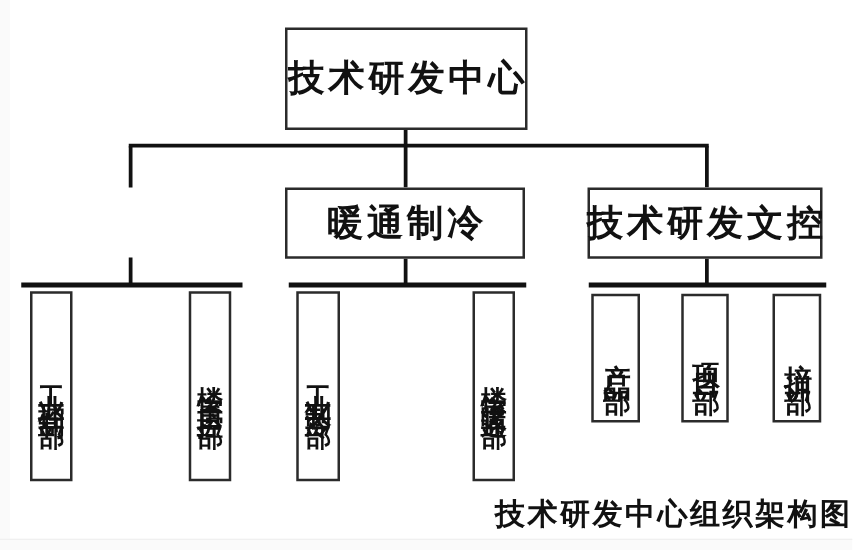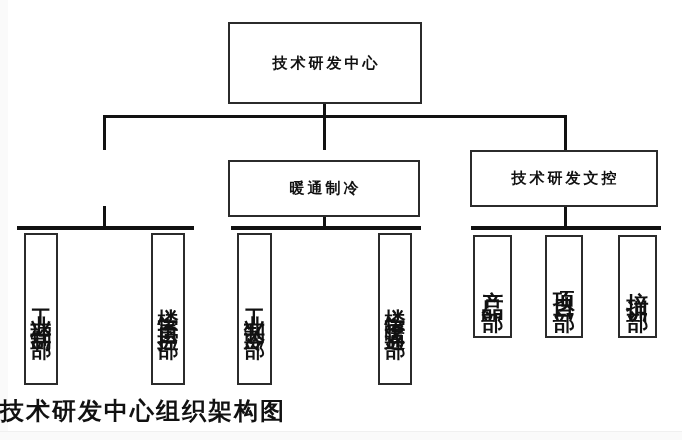--- a/index.html
+++ b/index.html
@@ -13,34 +13,34 @@
   .edge-strip{position:absolute;background:#fafafa;}
   #edge-left{left:0;top:0;width:8px;height:440px;}
   #edge-bottom{left:0;top:431px;width:682px;height:9px;border-top:1px solid #f0f0f0;}
 
   .box{
     position:absolute;box-sizing:border-box;
     border:2px solid #2b2b2b;background:#ffffff;
     display:flex;align-items:center;justify-content:center;
     font-weight:bold;color:#111111;
   }
-  .hbox{font-size:15px;letter-spacing:3px;text-indent:3px;white-space:nowrap;text-align:right;}
+  .hbox{font-size:29px;letter-spacing:3px;text-indent:3px;white-space:nowrap;text-align:right;}
   .vbox{
     writing-mode:vertical-rl;text-orientation:upright;
     font-size:21px;letter-spacing:7px;
   }
   .vbox-short{letter-spacing:9px;font-size:22px;}
 
   .line{position:absolute;background:#111111;}
 
   
   #box-root{left:228px;top:22px;width:194px;height:82px;}
   
   #box-g0{left:17px;top:150px;width:175px;height:57px;}
-  #box-g1{left:228px;top:150px;width:192px;height:57px;margin-top:10px;}
+  #box-g1{left:228px;top:150px;width:192px;height:57px;}
   #box-g2{left:470px;top:150px;width:188px;height:57px;font-family:Liberation Mono, monospace;}
   
   #box-c00{left:24px;top:233px;width:34px;height:152px;}
   #box-c01{left:151px;top:233px;width:34px;height:152px;}
   
   #box-c10{left:237px;top:233px;width:35px;height:152px;}
   #box-c11{left:378px;top:233px;width:34px;height:152px;}
   
   #box-c20{left:473px;top:235px;width:39px;height:103px;}
   #box-c21{left:545px;top:235px;width:38px;height:103px;}
@@ -54,21 +54,21 @@
   #ln-drop2{left:564px;top:117px;width:3px;height:33px;}
   #ln-stub-g0{left:103px;top:206px;width:3px;height:21px;}
   #ln-stub-g1{left:323px;top:206px;width:3px;height:21px;}
   #ln-stub-g2{left:564px;top:206px;width:3px;height:21px;}
   #ln-bar0{left:17px;top:226px;width:177px;height:4px;}
   #ln-bar1{left:231px;top:226px;width:190px;height:4px;}
   #ln-bar2{left:471px;top:226px;width:190px;height:4px;}
 
   #caption{
     position:absolute;left:0;top:395px;width:682px;height:34px;
-    text-align:left;font-size:24px;font-weight:bold;
+    text-align:right;font-size:24px;font-weight:bold;
     letter-spacing:2px;color:#111111;
   }
 </style>
 </head>
 <body>
 
 <div id="canvas">
 
   <div id="edge-left" class="edge-strip"></div>
   <div id="edge-bottom" class="edge-strip"></div>

